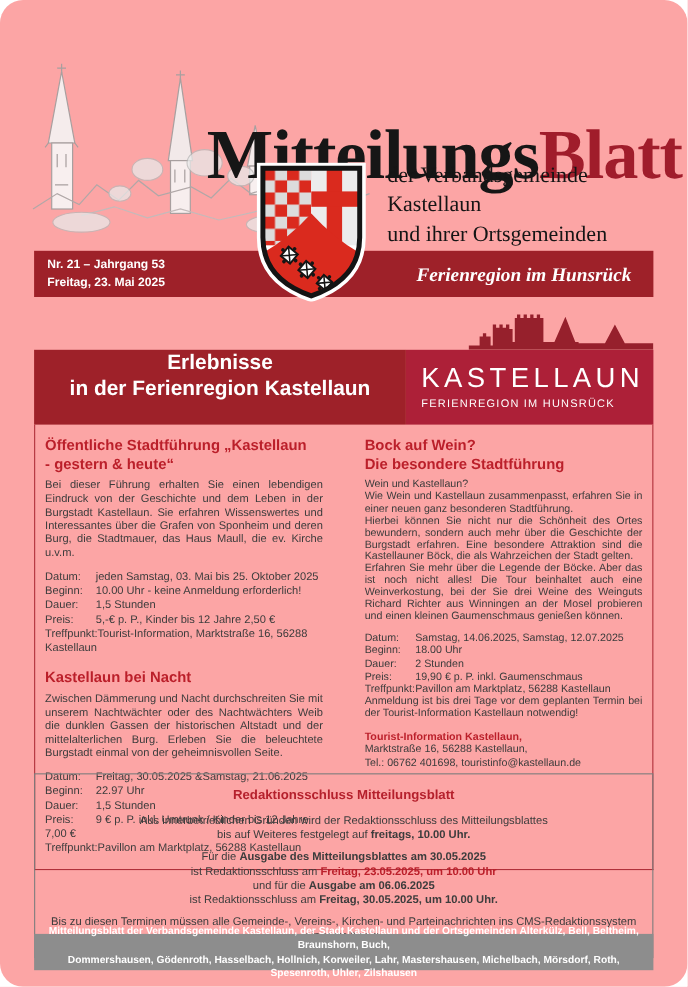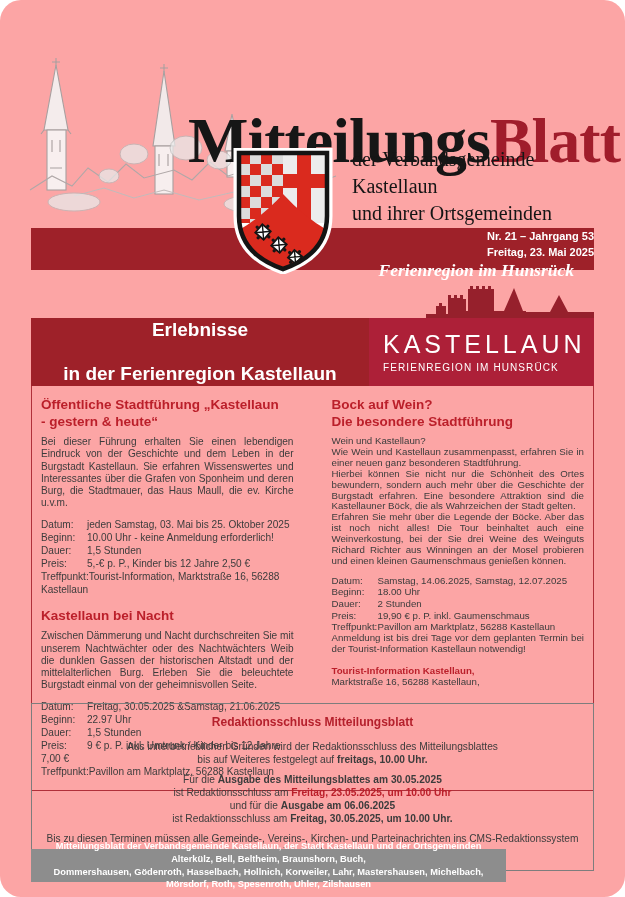--- a/index.html
+++ b/index.html
@@ -10,30 +10,30 @@
   
   .masthead{position:relative;height:318px;}
   .sketch{position:absolute;left:14px;top:56px;}
   .title{position:absolute;left:188px;top:66px;font-family:"Liberation Serif",serif;
          font-weight:bold;font-size:64px;line-height:1;letter-spacing:-1px;white-space:nowrap;}
   .title .t-black{color:#161616;}
   .title .t-red{color:#a01d2b;}
   .subtitle{position:absolute;left:352px;top:146px;font-family:"Liberation Serif",serif;
             font-size:20px;line-height:27px;color:#151515;}
   .issue-bar{position:absolute;left:31px;top:228px;width:563px;height:42px;background:#9e2129;
-             color:#fff;display:flex;align-items:flex-end;justify-content:space-between;flex-direction:column;}
+             color:#fff;display:flex;align-items:center;justify-content:space-between;}
   .issue-left{padding-left:12px;font-size:11px;font-weight:bold;line-height:16px;}
   .issue-right{padding-right:20px;font-family:"Liberation Serif",serif;font-style:italic;
                font-weight:bold;font-size:17.5px;}
   .shield{position:absolute;left:233px;top:148px;}
 
   
   .banner{position:absolute;left:31px;top:318px;width:563px;height:68px;display:flex;}
   .banner-left{width:338px;background:#9e2129;color:#fff;display:flex;flex-direction:column;
-               align-items:center;justify-content:space-between;font-weight:bold;font-size:19px;line-height:24px;}
+               align-items:center;justify-content:flex-start;font-weight:bold;font-size:19px;line-height:24px;}
   .banner-right{position:relative;width:225px;background:#ad2038;color:#fff;}
   .castle{position:absolute;right:0;top:-33px;}
   .logo-title{position:absolute;left:14px;top:12px;font-size:25px;letter-spacing:4px;font-weight:normal;}
   .logo-sub{position:absolute;left:14px;top:44px;font-size:10px;letter-spacing:1.1px;}
 
   
   .content-box{position:absolute;left:31px;top:386px;width:563px;box-sizing:border-box;
                border:1.5px solid #b0303a;border-top:none;display:flex;gap:38px;padding:11px 9px 12px 9px;}
   .col{flex:1;min-width:0;}
   .col-left{font-size:10.1px;line-height:12.3px;}
@@ -52,21 +52,21 @@
   
   .redaktion-box{position:absolute;left:31px;top:703px;width:563px;box-sizing:border-box;
                  border:1px solid #7d7d7d;text-align:center;padding:9px 14px 12px 14px;
                  font-size:10.2px;line-height:13px;}
   .redaktion-box h2{margin:0 0 8px 0;font-size:12px;line-height:19px;color:#b5202c;font-weight:bold;}
   .red-group{margin-top:7px;}
   .bold{font-weight:bold;}
   .red-bold{font-weight:bold;color:#bb1f2a;}
 
   
-  .footer-bar{position:absolute;left:31px;top:849px;width:475px;height:33px;box-sizing:border-box;
+  .footer-bar{position:absolute;left:31px;top:849px;width:563px;height:33px;box-sizing:border-box;
               background:#8d8d8d;color:#fff;font-weight:bold;font-size:9.3px;line-height:12.7px;
               text-align:center;display:flex;flex-direction:column;justify-content:center;padding:0 8px;}
 </style>
 </head>
 <body>
 
 <div class="page">
 
   <header class="masthead">
 
@@ -225,20 +225,21 @@
           <div class="drow"><span class="dlabel">Datum:</span><span>Samstag, 14.06.2025, Samstag, 12.07.2025</span></div>
           <div class="drow"><span class="dlabel">Beginn:</span><span>18.00 Uhr</span></div>
           <div class="drow"><span class="dlabel">Dauer:</span><span>2 Stunden</span></div>
           <div class="drow"><span class="dlabel">Preis:</span><span>19,90 € p. P. inkl. Gaumenschmaus</span></div>
           <div class="drow"><span class="dlabel">Treffpunkt:</span><span>Pavillon am Marktplatz, 56288 Kastellaun</span></div>
         </div>
         <p class="body note">Anmeldung ist bis drei Tage vor dem geplanten Termin bei der Tourist-Information Kastellaun notwendig!</p>
         <div class="contact">
           <div class="contact-name">Tourist-Information Kastellaun,</div>
           <div>Marktstraße 16, 56288 Kastellaun,</div>
+          <div>Tel.: 06762 401698, touristinfo@kastellaun.de</div>
         </div>
       </article>
     </div>
   </section>
 
   <section class="redaktion-box">
     <h2>Redaktionsschluss Mitteilungsblatt</h2>
     <div>
       <div>Aus innerbetrieblichen Gründen wird der Redaktionsschluss des Mitteilungsblattes</div>
       <div><span>bis auf Weiteres festgelegt auf </span><span class="bold">freitags, 10.00 Uhr.</span></div>

